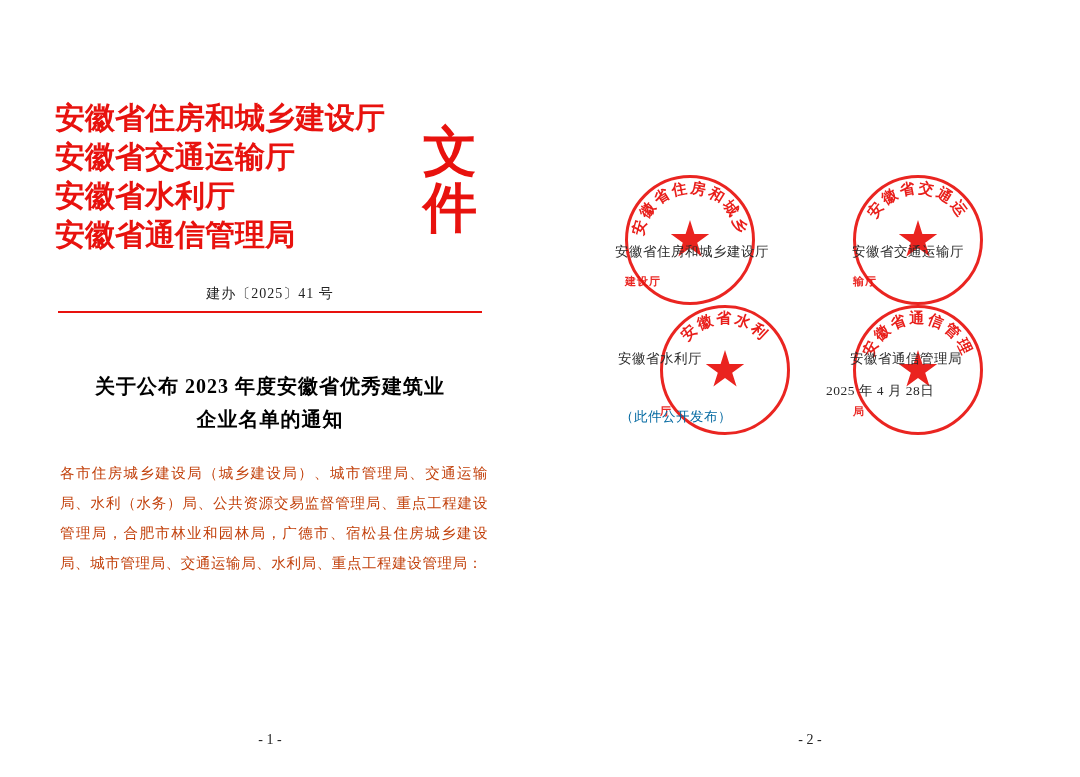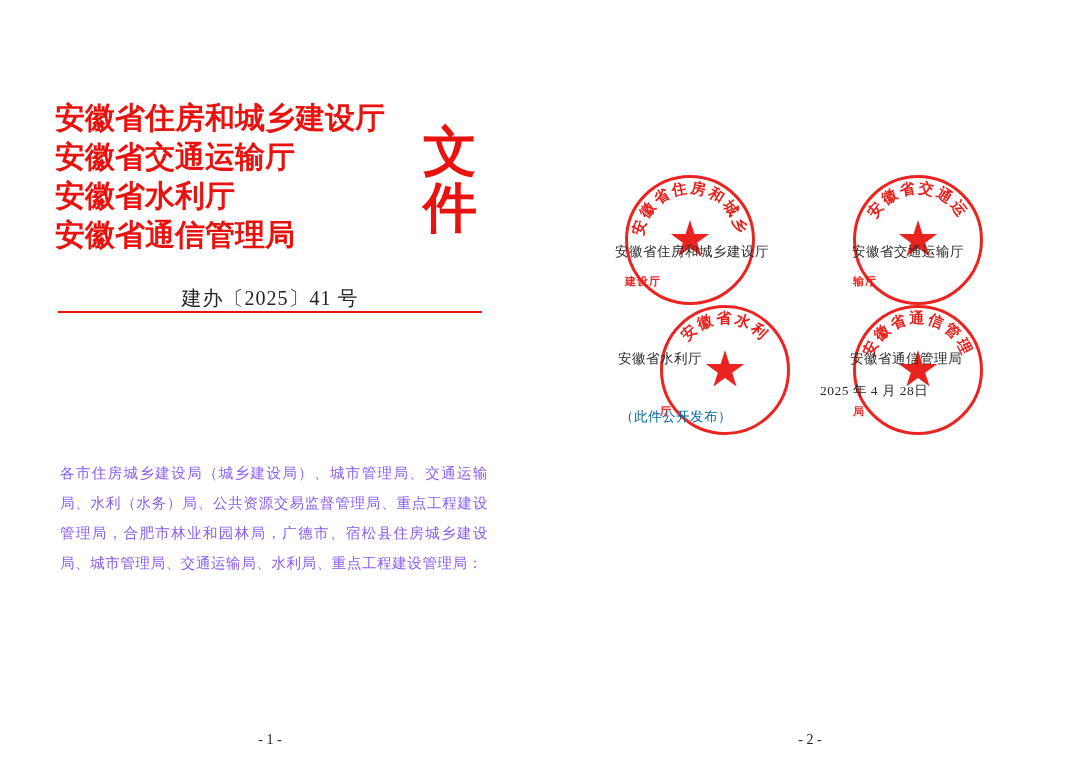--- a/index.html
+++ b/index.html
@@ -66,21 +66,21 @@
     font-size: 54px;
     line-height: 56px;
     letter-spacing: -2px;
   }
   .doc-number {
     position: absolute;
     left: 0;
     top: 285px;
     width: 540px;
     text-align: center;
-    font-size: 20px;
+    font-size: 14px;
     color: #222;
     letter-spacing: 1px;
   }
   .red-rule {
     position: absolute;
     left: 58px;
     top: 311px;
     width: 424px;
     height: 2px;
     background: #e8120e;
@@ -98,21 +98,21 @@
   }
   .body-text {
     position: absolute;
     left: 60px;
     top: 458px;
     width: 428px;
     font-size: 14.5px;
     line-height: 30px;
     letter-spacing: 0.6px;
     text-align: justify;
-    color: #8b5cf6;
+    color: #c2410c;
   }
   .body-text p {
     margin: 0;
   }
   .body-text p.indent {
     text-indent: 2em;
   }
   .page-num-left {
     position: absolute;
     left: 0;
@@ -198,21 +198,21 @@
   .note-public {
     position: absolute;
     left: 80px;
     top: 408px;
     font-size: 13.5px;
     color: #0369a1;
     letter-spacing: 0.5px;
   }
   .date-line {
     position: absolute;
-    left: 280px;
+    left: 286px;
     top: 382px;
     font-size: 13.5px;
     color: #2a2a2a;
     letter-spacing: 0.5px;
     white-space: nowrap;
     text-align: right;
   }
   .page-num-right {
     position: absolute;
     left: 0;
@@ -243,20 +243,22 @@
       <div class="lh-line">
         <span class="spread">安徽省通信管理局</span>
       </div>
       <div class="lh-wen">文件</div>
     </div>
 
     <div class="doc-number">建办〔2025〕41 号</div>
     <div class="red-rule"></div>
 
     <div class="doc-title">
+      <div>关于公布 2023 年度安徽省优秀建筑业</div>
+      <div>企业名单的通知</div>
     </div>
 
     <div class="body-text">
       <p>各市住房城乡建设局（城乡建设局）、城市管理局、交通运输局、水利（水务）局、公共资源交易监督管理局、重点工程建设管理局，合肥市林业和园林局，广德市、宿松县住房城乡建设局、城市管理局、交通运输局、水利局、重点工程建设管理局：</p>
     </div>
 
     <div class="page-num-left">- 1 -</div>
   </div>
 
   <div class="page-right">

